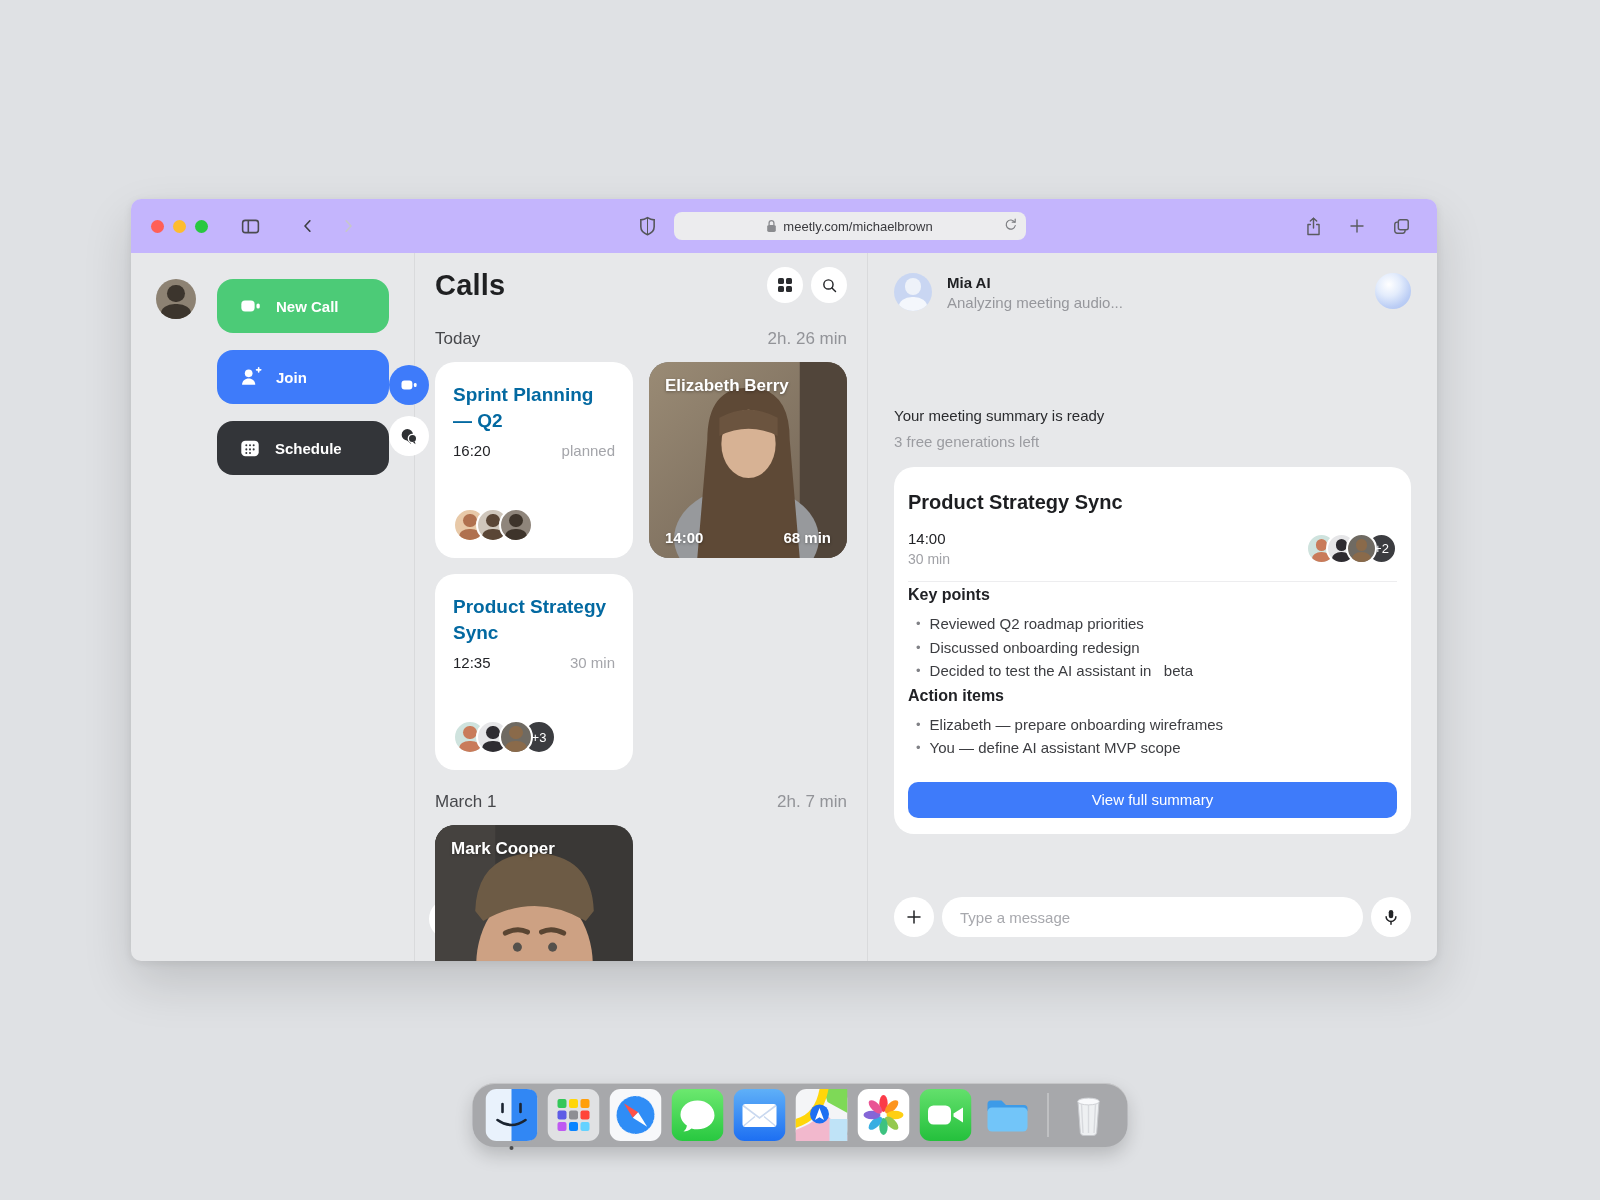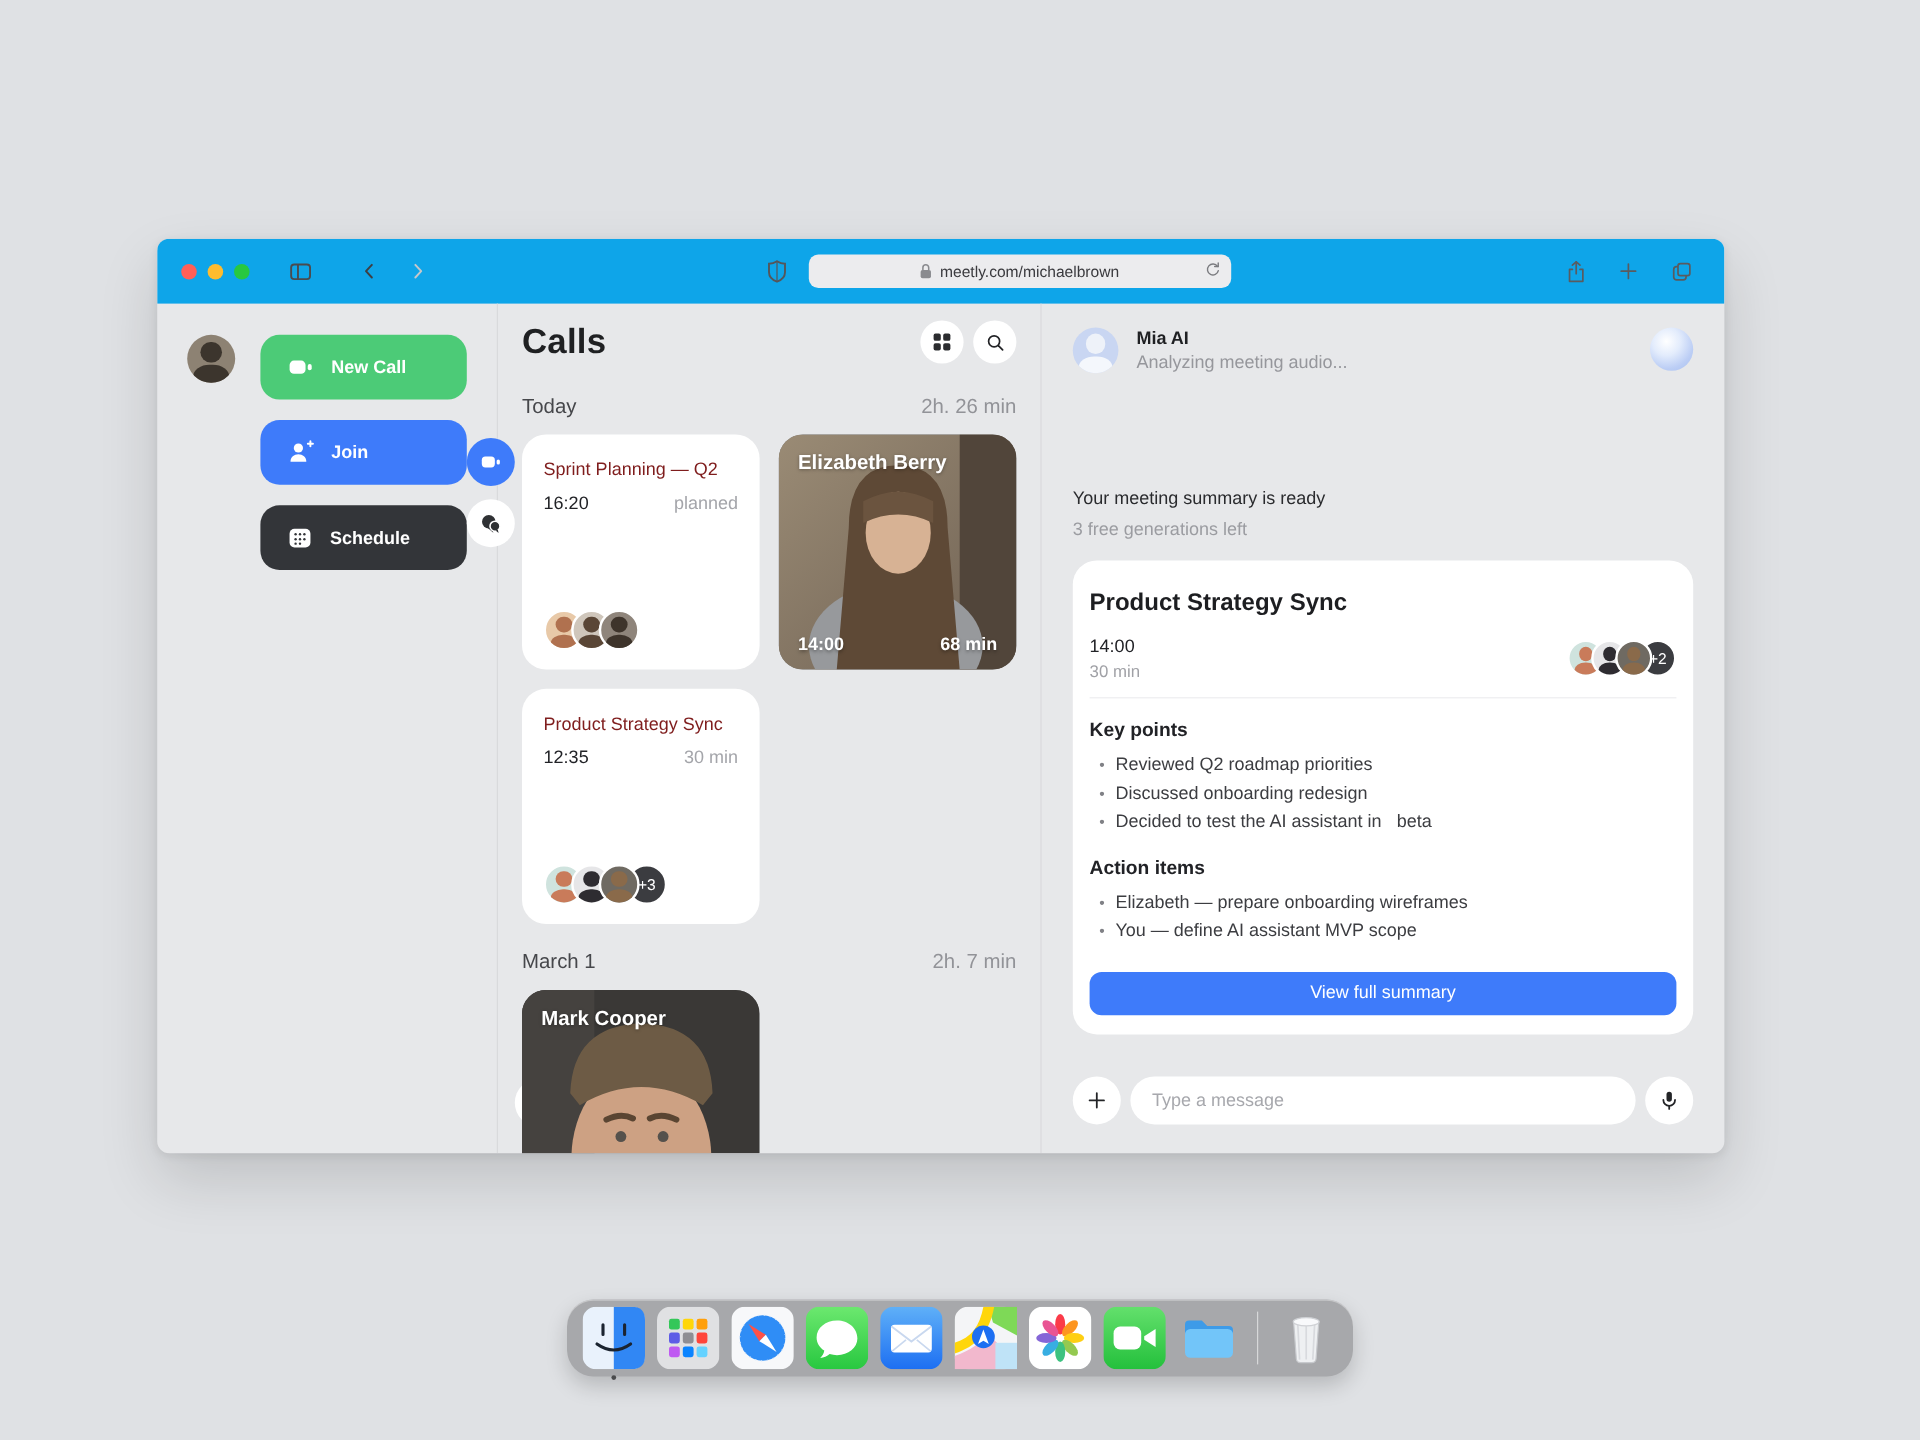--- a/index.html
+++ b/index.html
@@ -12,21 +12,21 @@
   }
 
   
   .window {
     position:absolute; left:131px; top:199px; width:1306px; height:762px;
     border-radius:10px; background:#e7e8ea; overflow:hidden;
     box-shadow:0 22px 50px rgba(0,0,0,.14), 0 2px 8px rgba(0,0,0,.08);
     display:flex; flex-direction:column;
   }
   .toolbar {
-    height:54px; flex:0 0 54px; background:#0ea5e9;
+    height:54px; flex:0 0 54px; background:#c4b5fd;
     display:flex; align-items:center; padding:0 24px 0 20px;text-align:center;
   }
   .lights { display:flex; gap:9px; }
   .light { width:13px; height:13px; border-radius:50%; }
   .light.red { background:#ff5f57; } .light.yellow{ background:#febc2e; } .light.green{ background:#28c840; }
   .tb-icon { width:24px; height:24px; display:flex; align-items:center; justify-content:center; }
   .tb-icon svg { display:block; }
   .spacer { flex:1; }
   .url-pill {
     margin-left:14px; width:352px; height:28px; background:#ececee; border-radius:8px;
@@ -81,21 +81,21 @@
   .section-row { display:flex; justify-content:space-between; align-items:baseline; font-size:17px; }
   .section-row.first { margin-top:26px; }
   .section-row.later { margin-top:22px; }
   .section-label { color:#46474b; }
   .section-total { color:#929398; }
   .cards-grid { margin-top:13px; display:grid; grid-template-columns:1fr 1fr; gap:16px; }
   .call-card {
     background:#fff; border-radius:20px; height:196px; padding:20px 18px 16px;
     display:flex; flex-direction:column; cursor:pointer; position:relative;
   }
-  .call-title { font-size:15px; font-weight:400; line-height:1.35; color:#7f1d1d; }
+  .call-title { font-size:19px; font-weight:700; line-height:1.35; color:#0369a1; }
   .call-meta { display:flex; justify-content:space-between; margin-top:9px; font-size:15px; }
   .call-time { color:#222327; }
   .call-status, .call-dur { color:#a4a5aa; }
   .stack { display:flex; margin-top:auto; }
   .stack .av, .stack .more-badge { width:34px; height:34px; border:2px solid #fff; margin-left:-11px; }
   .stack .av:first-child { margin-left:0; }
   .more-badge { border-radius:50%; background:#3b3c40; color:#fff; font-size:13px;
                 display:flex; align-items:center; justify-content:center; }
   .photo-card {
     border-radius:20px; height:196px; position:relative; overflow:hidden; cursor:pointer; background:#777;
@@ -124,21 +124,21 @@
   .quota-line { margin-top:9px; font-size:15px; color:#9b9ca1; }
   .summary-card { margin-top:17px; background:#fff; border-radius:20px; padding:24px 14px 16px; }
   .summary-title { font-size:20px; font-weight:700; color:#1d1e21; }
   .summary-head { display:flex; justify-content:space-between; align-items:center; margin-top:16px; }
   .summary-time { font-size:15px; color:#222327; }
   .summary-dur { font-size:14px; color:#a0a1a6; margin-top:4px; }
   .summary-stack { display:flex; }
   .summary-stack .av, .summary-stack .more-badge { width:31px; height:31px; border:2px solid #fff; margin-left:-11px; }
   .summary-stack .av:first-child { margin-left:0; }
   .summary-divider { border:none; border-top:1px solid #ededef; margin-top:14px; }
-  .block-title { font-size:16px; font-weight:600; color:#212226; margin-top:18px; }
+  .block-title { font-size:16px; font-weight:600; color:#212226; margin-top:4px; }
   ul.bullets { list-style:none; margin-top:8px; }
   ul.bullets li { display:flex; gap:9px; font-size:15px; color:#3c3d41; line-height:23.5px; padding-left:8px; }
   ul.bullets li::before { content:"•"; color:#808186; font-size:13px; }
   .cta-btn { margin-top:22px; width:100%; height:36px; border:none; border-radius:10px; cursor:pointer;
              background:#3e7bfa; color:#fff; font-size:15px; font-family:inherit; }
   .composer { margin-top:auto; padding:0 26px 24px; display:flex; gap:8px; align-items:center; }
   .composer .circle40 { flex:0 0 40px; }
   .msg-input { flex:1; height:40px; border:none; border-radius:20px; background:#fff; padding:0 18px;
                font-size:15px; font-family:inherit; color:#222; outline:none; }
   .msg-input::placeholder { color:#a7a8ad; }

